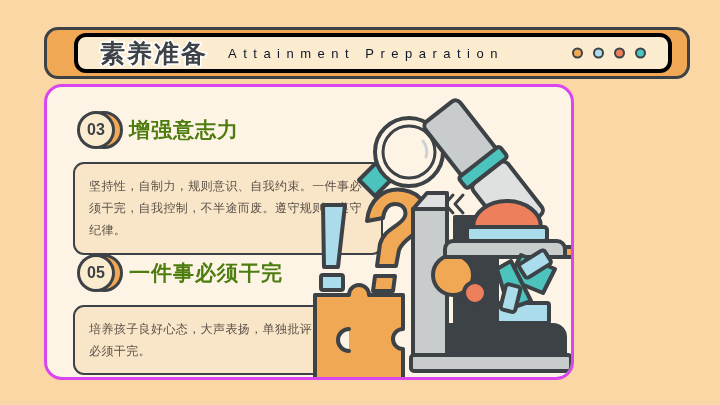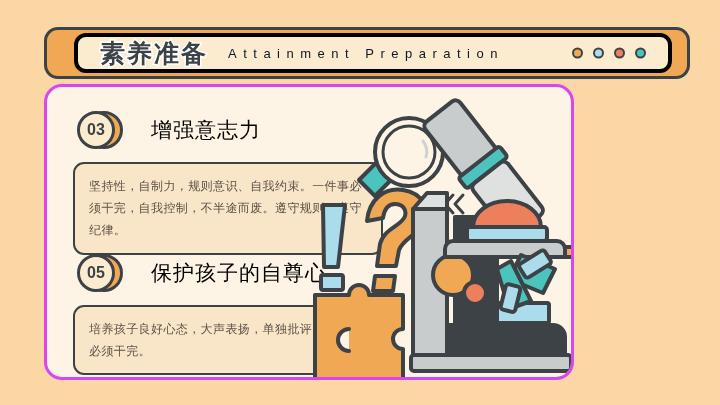--- a/index.html
+++ b/index.html
@@ -64,21 +64,21 @@
     position:absolute;left:12px;top:2px;width:38px;height:38px;border-radius:50%;
     background:#f0a855;border:3px solid #3d4246;box-sizing:border-box;
   }
   .badge{
     position:absolute;left:4px;top:2px;width:38px;height:38px;border-radius:50%;
     background:#fbeccf;border:3px solid #3d4246;box-sizing:border-box;
     display:flex;align-items:center;justify-content:center;
     font-size:16px;font-weight:bold;color:#3d4246;
   }
   .sec-title{
-    margin-left:30px;font-size:21px;font-weight:normal;color:#000000;letter-spacing:1px;
+    margin-left:8px;font-size:21px;font-weight:bold;color:#4d7c0f;letter-spacing:1px;
   }
   .textbox{
     margin-top:11px;width:310px;
     background:#f9e5c7;border:2px solid #3d4246;border-radius:11px;
     box-sizing:border-box;
     padding:11px 14px 11px 14px;
     font-size:12px;line-height:1.85;color:#5b5248;
     letter-spacing:0.4px;
   }
 
@@ -114,21 +114,21 @@
       </div>
       <div class="textbox">坚持性，自制力，规则意识、自我约束。一件事必须干完，自我控制，不半途而废。遵守规则，遵守纪律。</div>
     </div>
 
     <div class="section sec2">
       <div class="head-row">
         <span class="badge-wrap">
           <span class="badge-shadow"></span>
           <span class="badge">05</span>
         </span>
-        <span class="sec-title">保护孩子的自尊心</span>
+        <span class="sec-title">一件事必须干完</span>
       </div>
       <div class="textbox">培养孩子良好心态，大声表扬，单独批评，一件事必须干完。</div>
     </div>
 
     <svg class="illus" viewBox="0 0 270 280">
       <g fill="none" stroke="#3d4246" stroke-width="4" stroke-linejoin="round" stroke-linecap="round">
 
         <g>
           <path d="M10 198 h34 a10 10 0 1 1 20 0 h34 v34 a10 10 0 1 0 0 20 v34 h-88 z" fill="#f0a855" stroke="#3d4246"></path>
           <path d="M44 232 a11 11 0 1 0 0 22" fill="#fdf4e5" stroke="#3d4246"></path>

